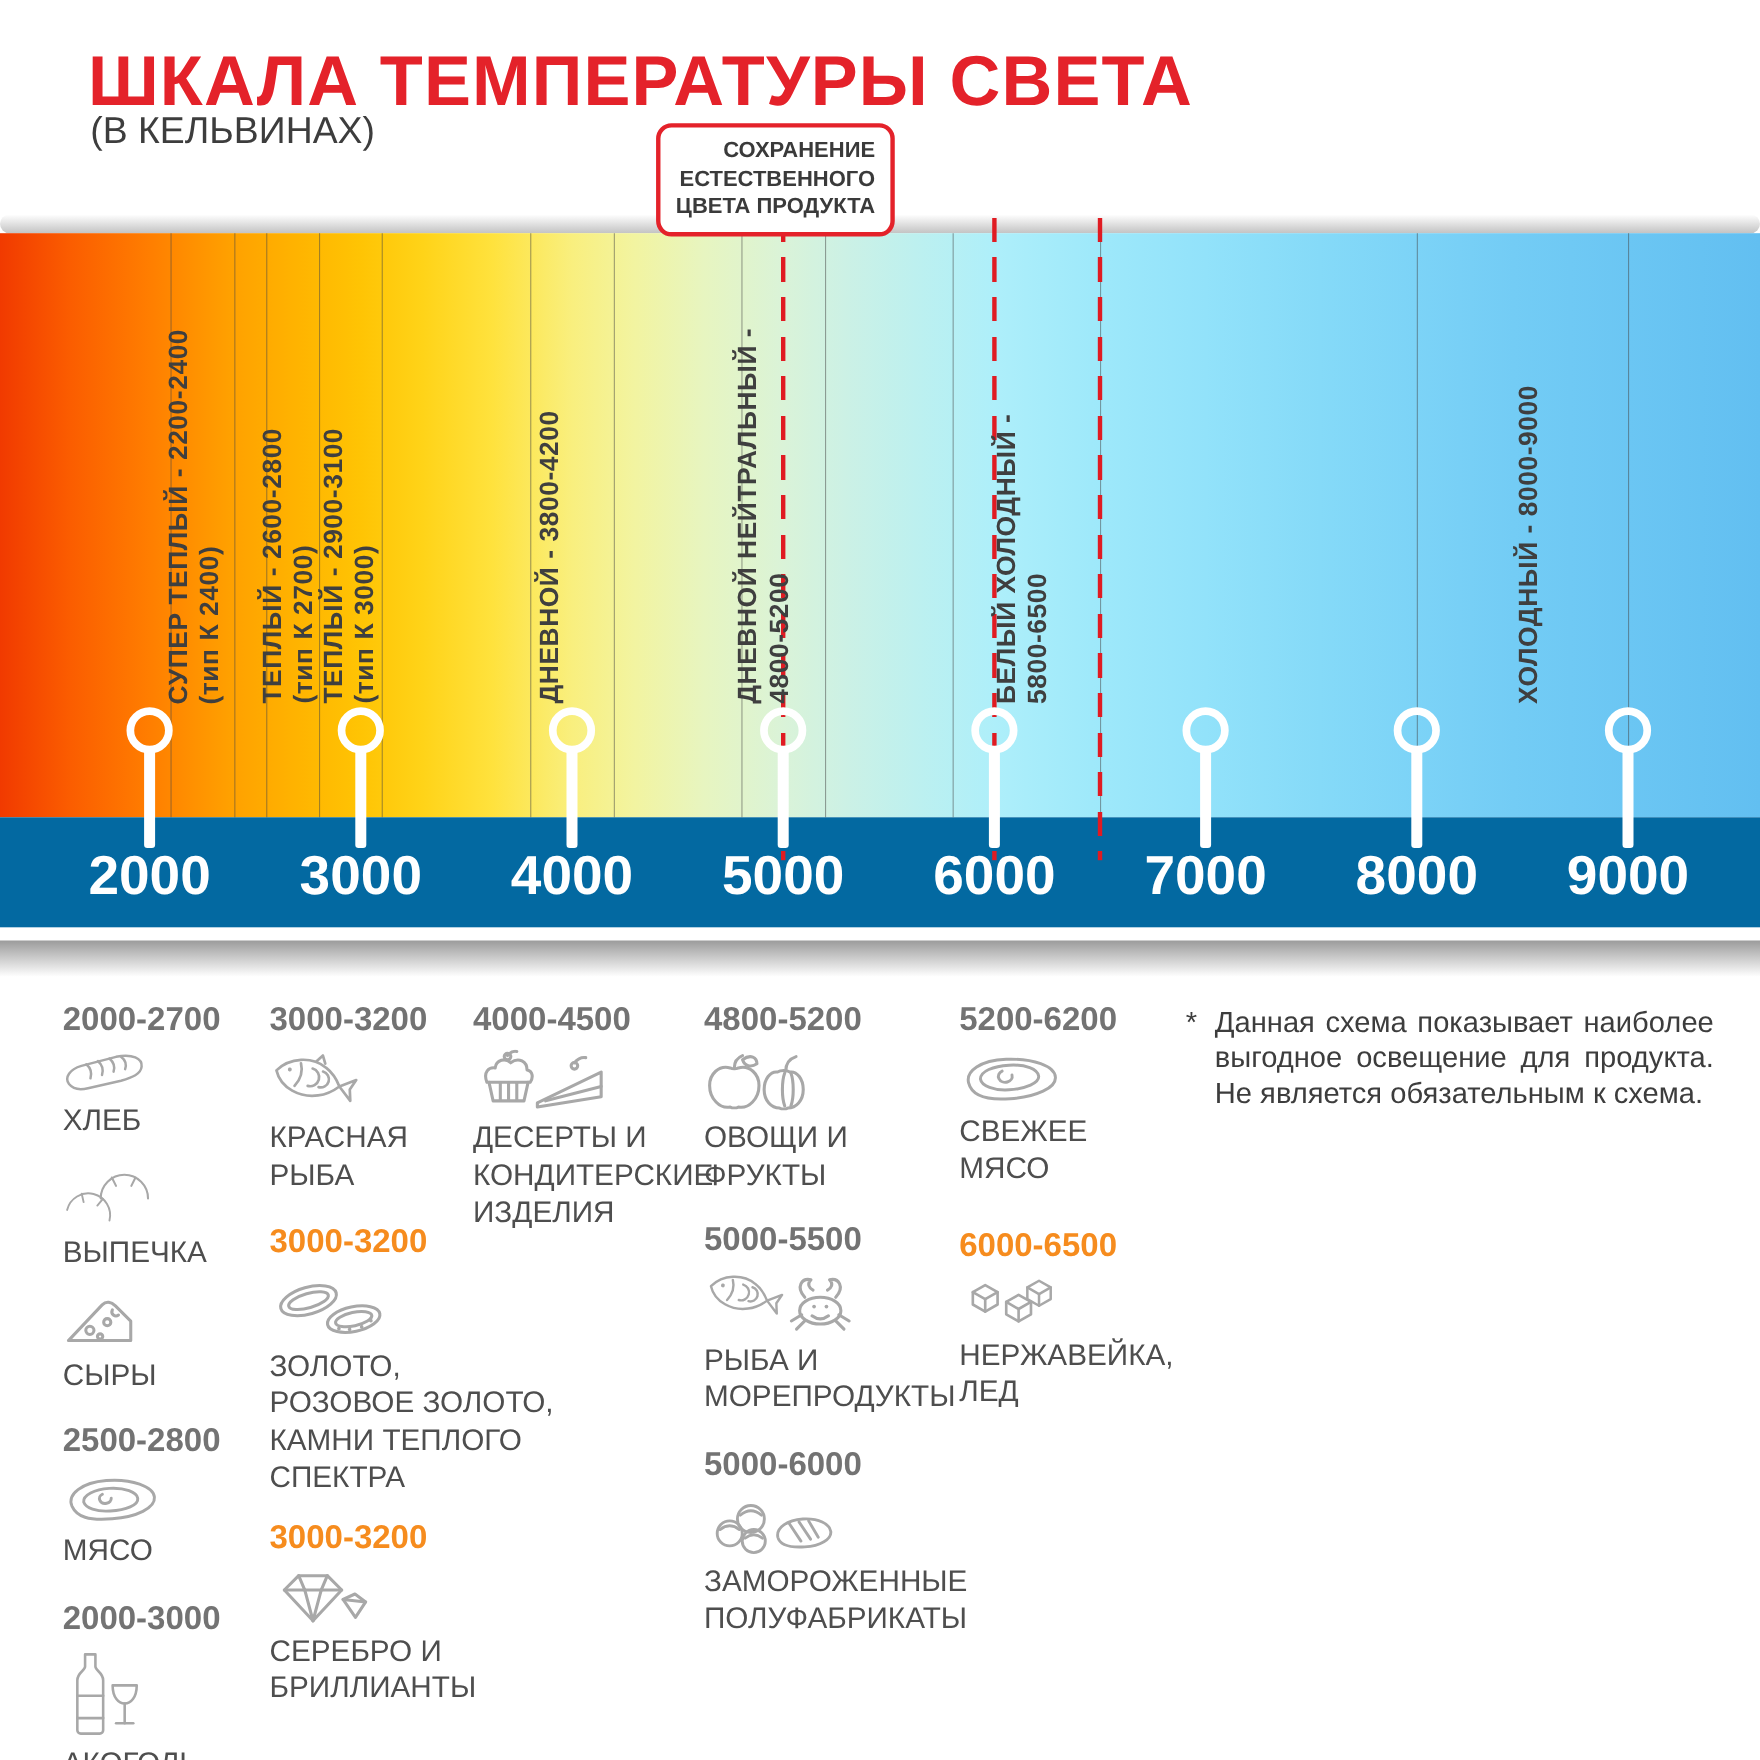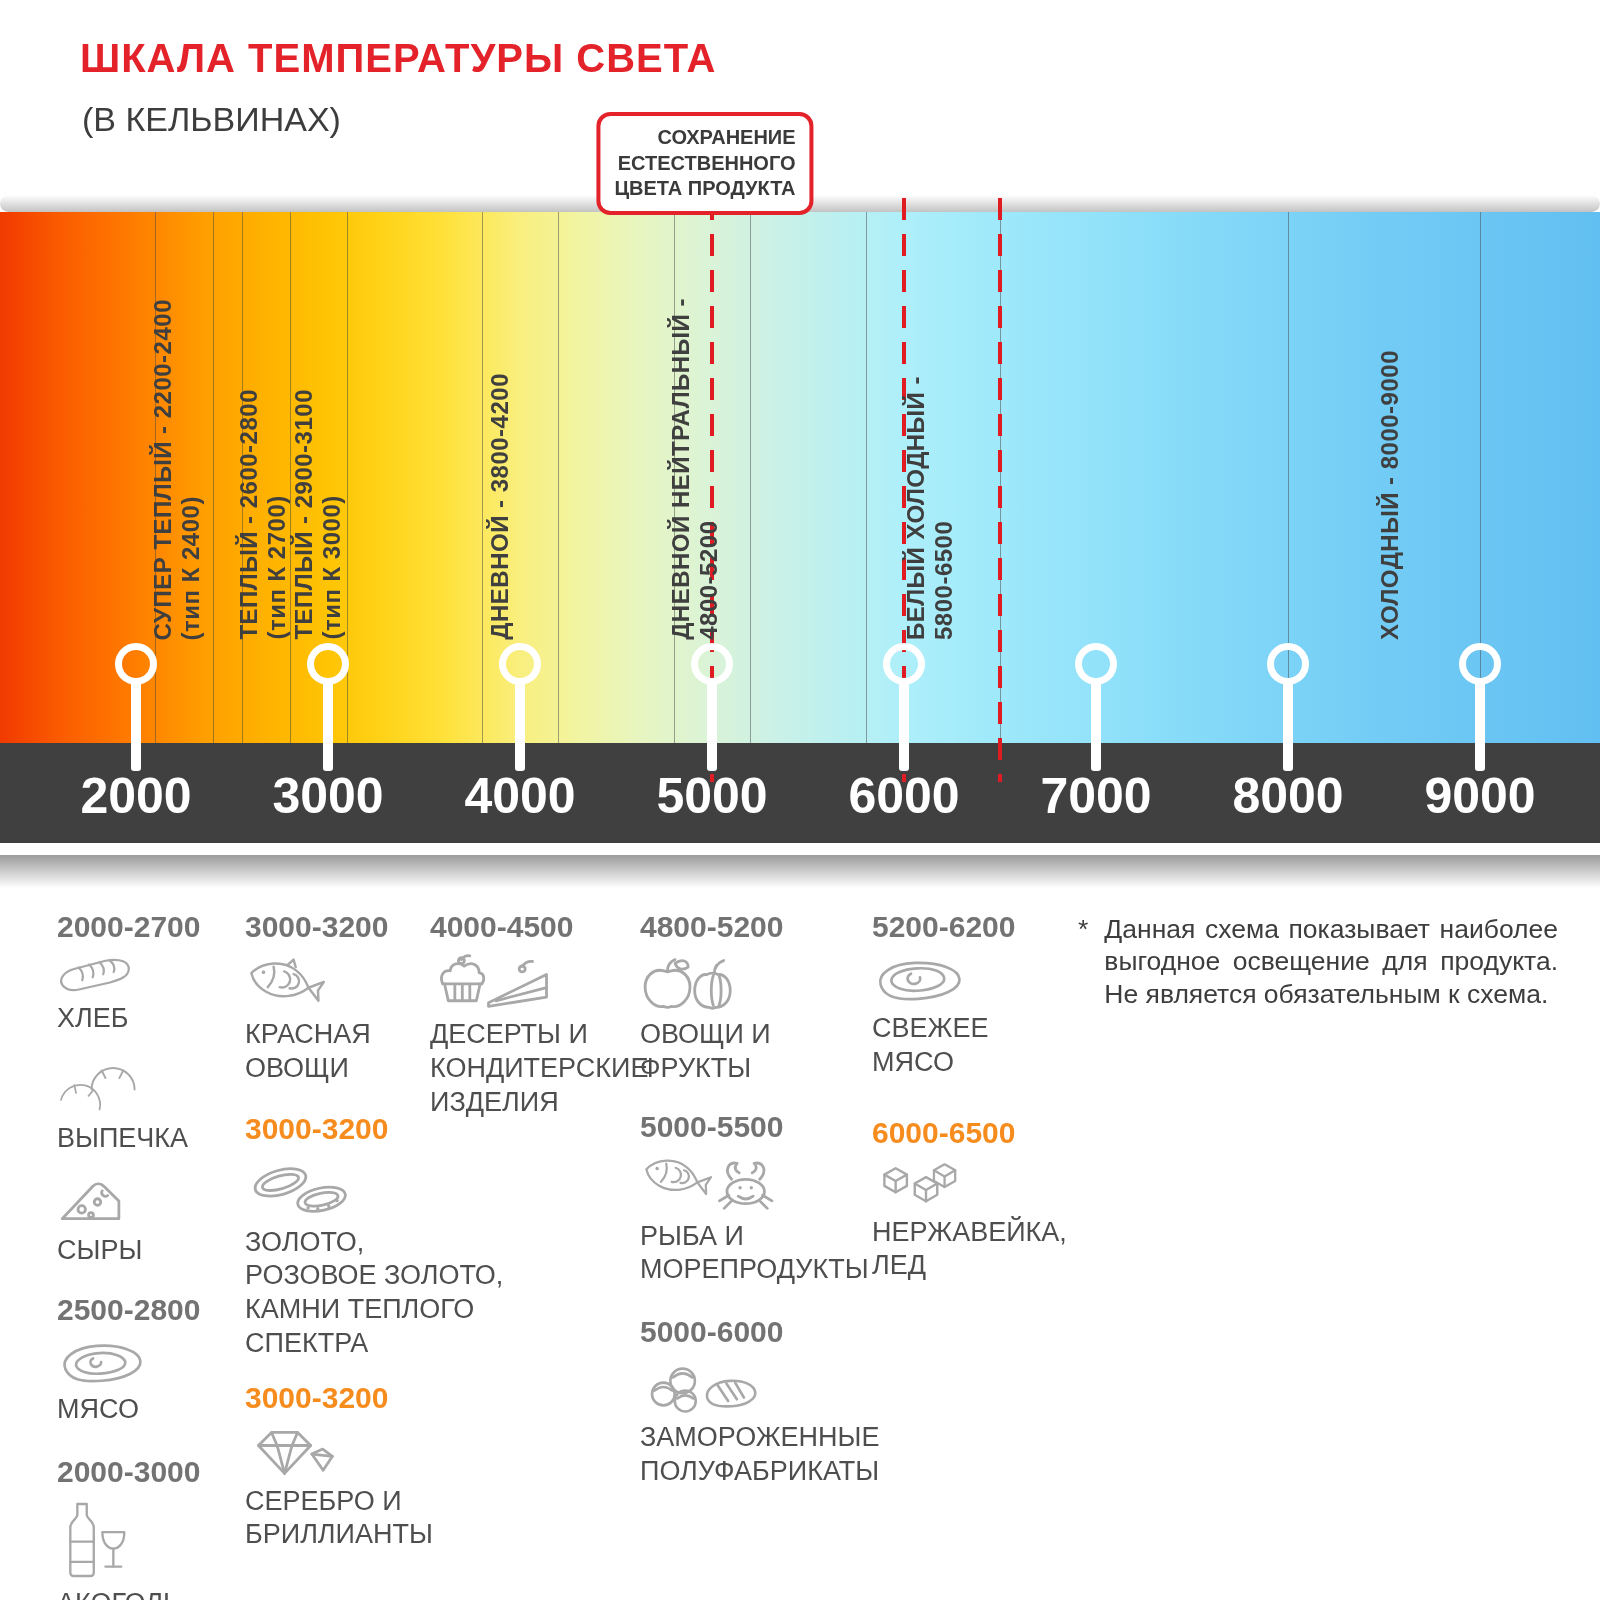--- a/index.html
+++ b/index.html
@@ -1,20 +1,20 @@
 <!DOCTYPE html>
 <html><head>
 <meta charset="utf-8">
 <style>
   html,body{margin:0;padding:0;background:#fff;}
   .canvas{position:relative;width:1600px;height:1600px;background:#fff;overflow:hidden;
           font-family:"Liberation Sans",sans-serif;}
 
   
-  .title{position:absolute;left:80px;top:36px;font-size:40px;font-weight:bold;color:#e4222a;letter-spacing:1px;white-space:nowrap;}
+  .title{position:absolute;left:80px;top:36px;font-size:64px;font-weight:bold;color:#e4222a;letter-spacing:1px;white-space:nowrap;}
   .subtitle{position:absolute;left:82px;top:100px;font-size:34px;color:#3d3d3d;white-space:nowrap;}
 
   .callout{position:absolute;top:112px;transform:translateX(-50%);background:#fff;border:4px solid #e4222a;
            border-radius:14px;padding:9px 14px;text-align:right;font-weight:bold;font-size:20px;line-height:1.28;
            color:#3a3a3a;z-index:6;white-space:nowrap;}
   .callout-natural{left:705px;}
   .callout-finist{left:951px;}
 
   
   .top-strip{position:absolute;left:0;top:195px;width:1600px;height:17px;border-radius:9px;
@@ -28,21 +28,21 @@
   .zline{position:absolute;top:0;width:1px;height:100%;background:rgba(70,70,70,.5);z-index:1;}
   .dash{position:absolute;top:-14px;width:4px;height:584px;transform:translateX(-50%);z-index:2;
         background:repeating-linear-gradient(180deg,#e01b22 0 22px,rgba(0,0,0,0) 22px 36px);}
   .vlabel{position:absolute;bottom:103px;writing-mode:vertical-rl;transform:translateX(-50%) rotate(180deg);
           font-weight:bold;font-size:24px;line-height:1.18;color:#3f3f3f;letter-spacing:.5px;z-index:3;white-space:nowrap;}
   .vlabel span{display:block;}
   .pin{position:absolute;top:431px;transform:translateX(-50%);z-index:4;display:flex;flex-direction:column;align-items:center;}
   .ring{width:42px;height:42px;border:7px solid #fff;border-radius:50%;box-sizing:border-box;}
   .stem{width:10px;height:88px;background:#fff;margin-top:-2px;border-radius:0 0 3px 3px;}
 
-  .bar{position:absolute;left:0;top:743px;width:1600px;height:100px;background:#404040;z-index:0;}
+  .bar{position:absolute;left:0;top:743px;width:1600px;height:100px;background:#0369a1;z-index:0;}
   .tick{position:absolute;top:24px;transform:translateX(-50%);font-size:50px;font-weight:bold;color:#fff;}
   .bottom-shadow{position:absolute;left:0;top:855px;width:1600px;height:33px;
                  background:linear-gradient(180deg,#9b9b9b,#ffffff);}
 
   
   .products{position:absolute;left:0;top:895px;width:1600px;height:705px;}
   .col{position:absolute;top:15px;}
   .col1{left:57px;}  .col2{left:245px;} .col3{left:430px;} .col4{left:640px;} .col5{left:872px;}
   .range{font-size:30px;font-weight:bold;color:#737373;margin:0 0 10px 0;white-space:nowrap;}
   .range.orange{color:#f68c1e;}
@@ -253,21 +253,21 @@
             <path d="M78 31 L94 19 L90 31 L94 43 Z"></path>
             <circle cx="20" cy="28" r="2.2" fill="#a8a8a8" stroke="none"></circle>
             <path d="M30 18 q7 12 0 26"></path>
             <path d="M44 20 a8 8 0 0 1 0 20"></path>
               <path d="M56 20 a8 8 0 0 1 0 18"></path>
             <path d="M46 11 l5 -8 l5 8"></path>
           </g>
         </svg>
         <div class="plabel">
             <div>КРАСНАЯ</div>
-            <div>ОВОЩИ</div>
+            <div>РЫБА</div>
           </div>
       </div>
 
       <div class="range orange mt26">3000-3200</div>
       <div class="item">
         <svg class="icon" width="112" height="64" viewBox="0 0 120 68">
           <g transform="rotate(-16 38 28)">
             <ellipse cx="38" cy="28" rx="28" ry="13"></ellipse>
               <ellipse cx="38" cy="28" rx="20" ry="7"></ellipse>
           </g>

